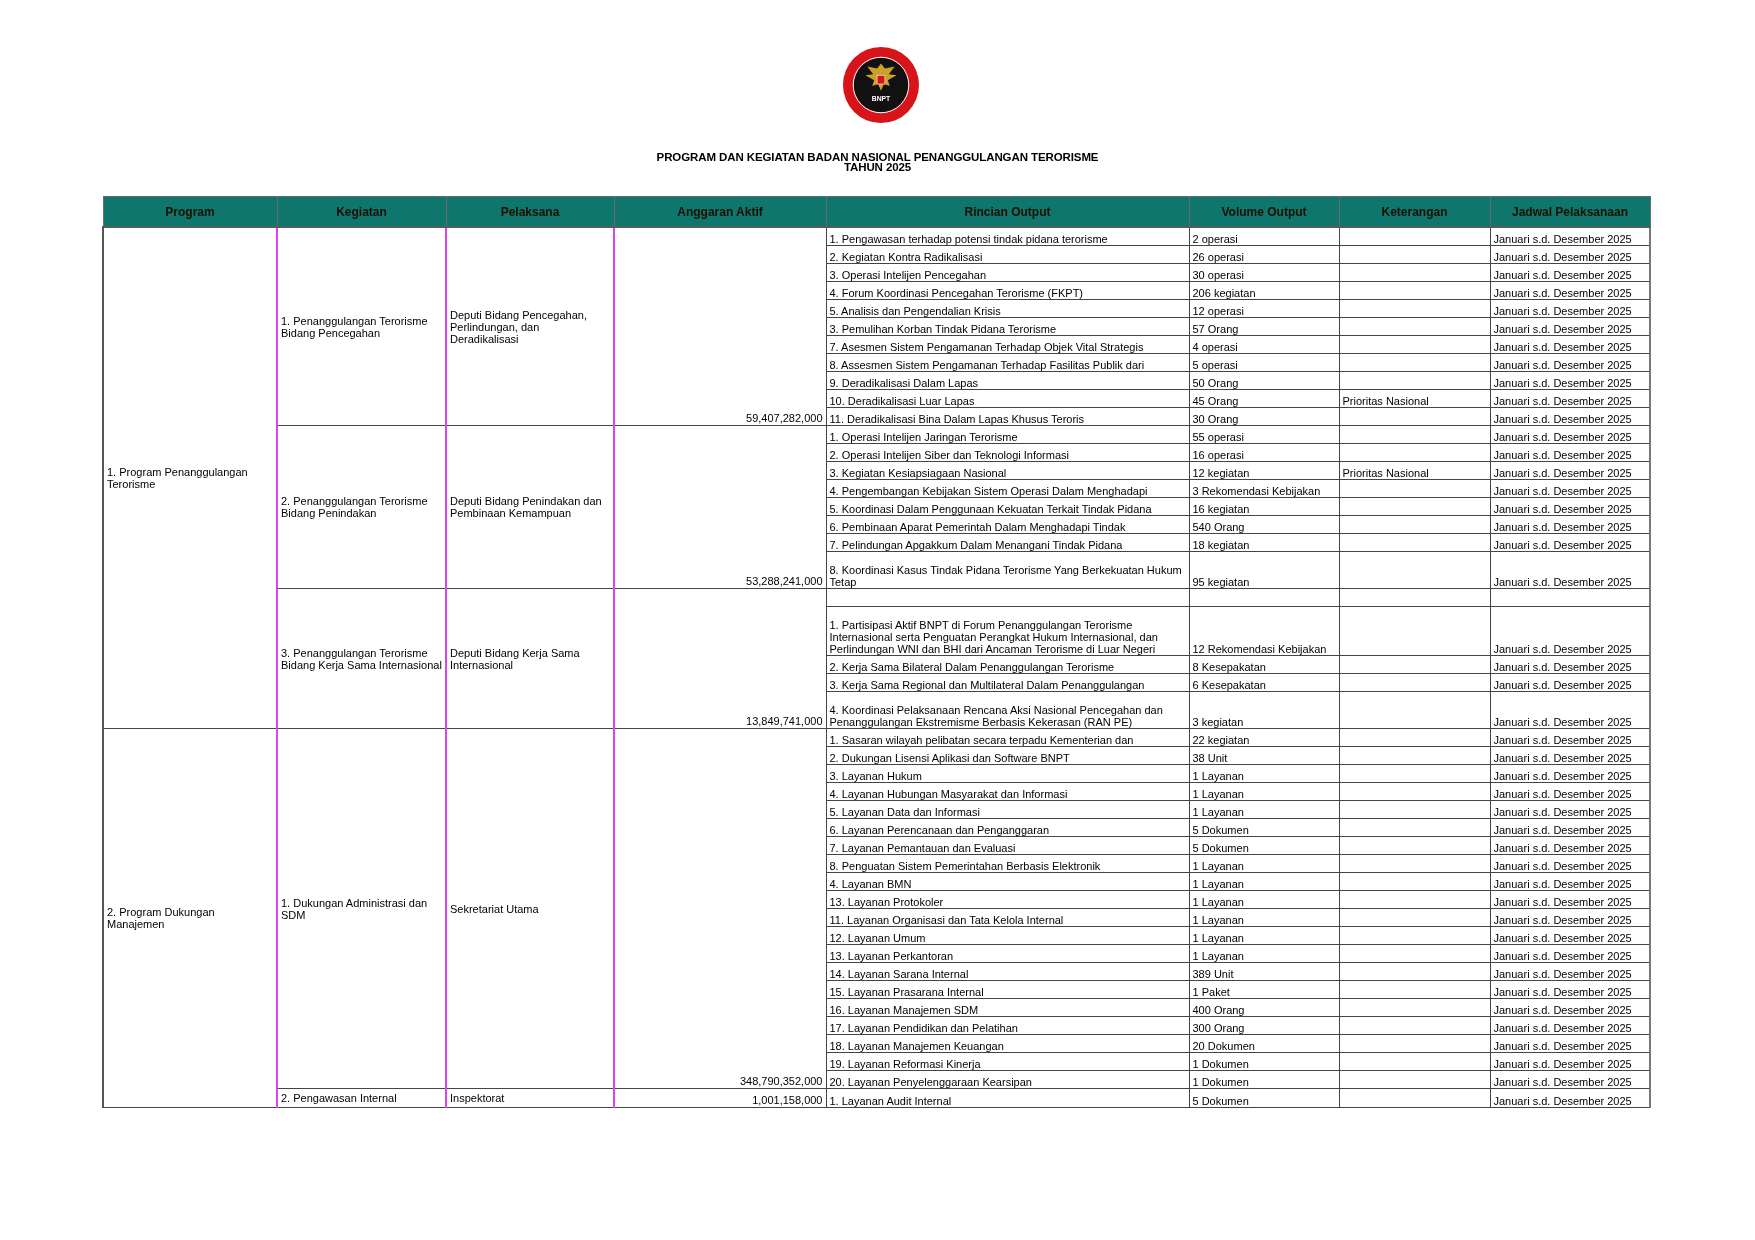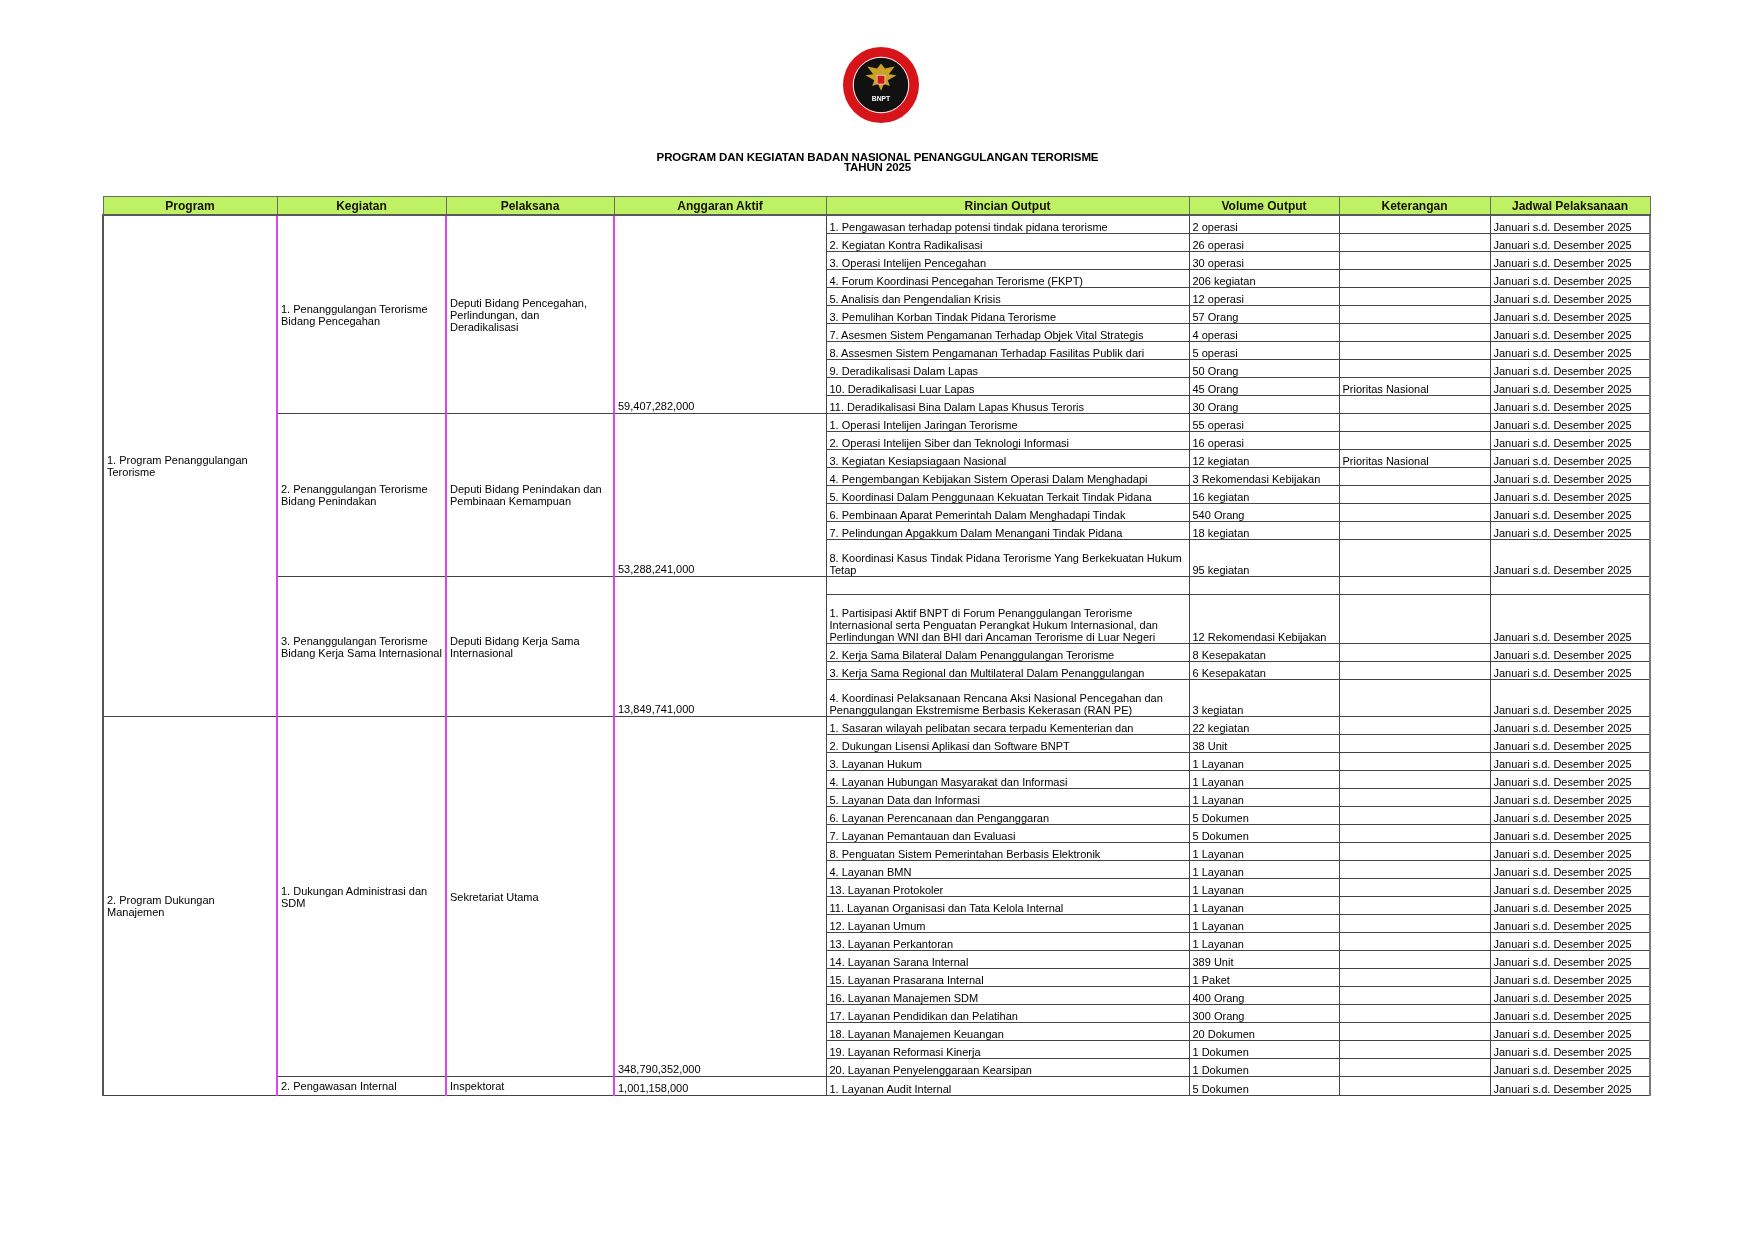--- a/index.html
+++ b/index.html
@@ -5,29 +5,29 @@
   html, body { margin: 0; padding: 0; background: #ffffff; }
   body { width: 1755px; height: 1240px; position: relative; overflow: hidden;
          font-family: "Liberation Sans", sans-serif; color: #000; }
   .logo { position: absolute; left: 842px; top: 46px; width: 78px; height: 78px; }
   .title { position: absolute; left: 0; width: 1755px; text-align: center;
            font-weight: bold; font-size: 11.5px; letter-spacing: -0.1px; }
   .title.t1 { top: 151px; }
   .title.t2 { top: 161px; }
   table.grid { position: absolute; left: 102px; top: 196px; width: 1547px;
                border-collapse: collapse; table-layout: fixed; font-size: 11px; }
-  table.grid th { background: #bef264; color: #1a1000; font-weight: bold; font-size: 12px;
-                  height: 17px; border: 1px solid #6b6b6b; padding: 0; text-align: center;
+  table.grid th { background: #0f766e; color: #1a1000; font-weight: bold; font-size: 12px;
+                  height: 17px; border: 1px solid #6b6b6b; padding: 6px; text-align: center;
                   border-bottom: 2px solid #5a5a5a; }
   table.grid td { border: 1px solid #444; padding: 0 3px; height: 17px; line-height: 12px;
                   white-space: nowrap; overflow: hidden; vertical-align: bottom; }
   table.grid td.span { vertical-align: middle; white-space: normal; border-left: 1px solid #555;
                        border-right: 2px solid #d946ef; }
   table.grid td.wrap { white-space: normal; }
-  table.grid td.budget { text-align: left; vertical-align: bottom; padding-bottom: 1px; }
+  table.grid td.budget { text-align: right; vertical-align: bottom; padding-bottom: 1px; }
   table.grid td.prog { border-left: 2px solid #555; }
   table.grid td.last { border-right: 2px solid #777; border-radius: 8px; }
   table.grid tr.tall2 td { height: 36px; }
   table.grid tr.tall3 td { height: 48px; }
 </style>
 </head>
 <body>
 
 <svg class="logo" viewBox="0 0 80 80">
   <circle cx="40" cy="40" r="39" fill="#d8141b"></circle>

